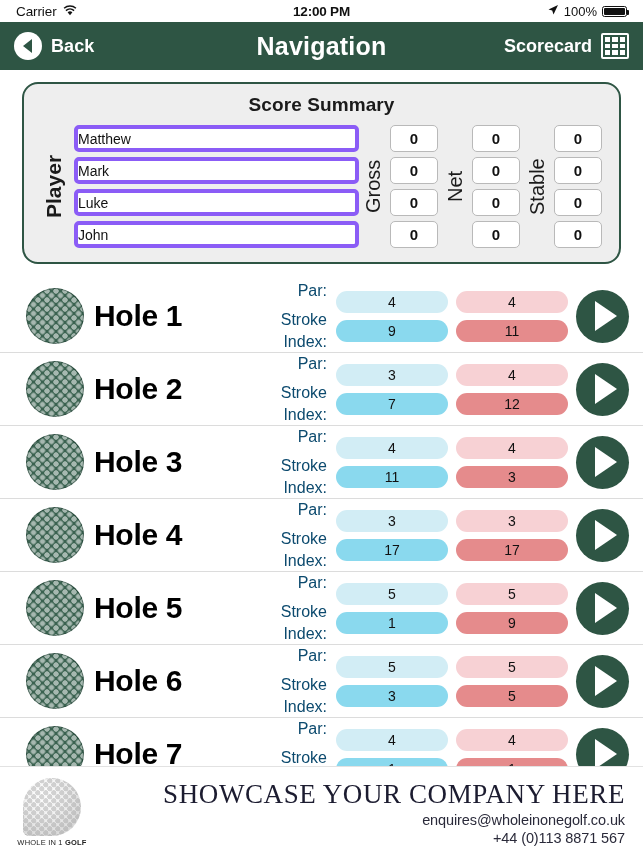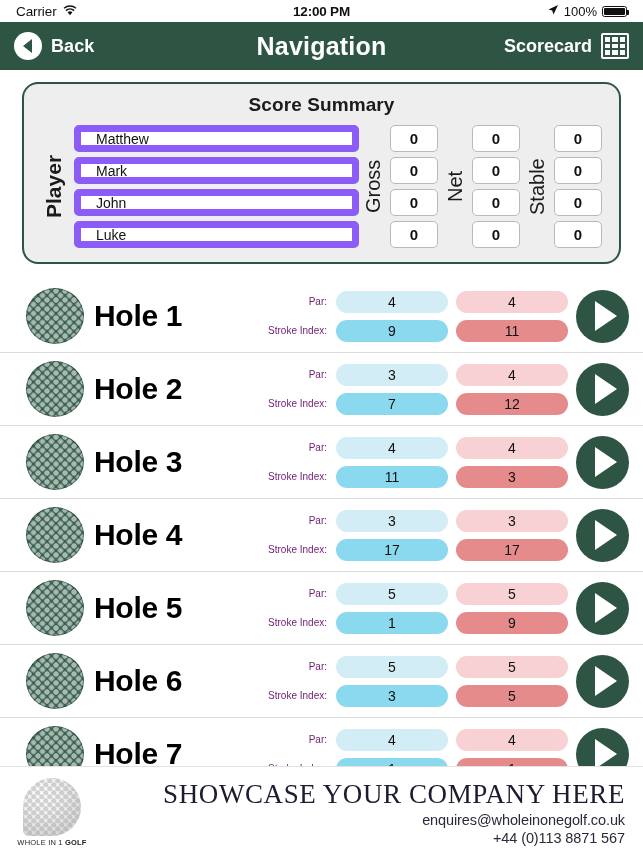--- a/index.html
+++ b/index.html
@@ -179,25 +179,25 @@
     flex: 1 1 auto;
     display: flex;
     flex-direction: column;
     justify-content: space-between;
     gap: 5px;
     padding-left: 4px;
   }
   .name-input {
     height: 27px;
     background: #ffffff;
-    border: 7px solid #8b5cf6;
+    border: 4px solid #8b5cf6;
     border-radius: 5px;
     font-size: 14px;
     color: #111;
-    padding: 0 15px;
+    padding: 0 0;
     font-family: "Liberation Sans", sans-serif;
     line-height: 25px;
     width: 100%;
     display: block;
   }
   .score-col {
     flex: 0 0 auto;
     display: flex;
     flex-direction: column;
     justify-content: space-between;
@@ -256,22 +256,22 @@
   }
   .hole-labels {
     flex: 1 1 auto;
     text-align: right;
     padding-right: 9px;
     display: flex;
     flex-direction: column;
     gap: 7px;
   }
   .hole-labels > span {
-    font-size: 10px;
-    color: #701a75;
+    font-size: 16px;
+    color: #0c4a6e;
     line-height: 22px;
   }
   .pill-col {
     flex: 0 0 auto;
     display: flex;
     flex-direction: column;
     gap: 7px;
     margin-right: 8px;
   }
   .pill {
@@ -420,22 +420,22 @@
   <div class="summary-wrap">
     <div class="summary-card">
       <div class="summary-title">Score Summary</div>
       <div class="summary-body">
 
         <div class="vlabel player">Player</div>
 
         <div class="name-col">
           <input class="name-input" value="Matthew" style="">
           <input class="name-input" value="Mark" style="">
+          <input class="name-input" value="Luke" style="">
           <input class="name-input" value="John" style="">
-          <input class="name-input" value="Luke" style="">
         </div>
 
         <div class="vlabel col">Gross</div>
         <div class="score-col">
           <div class="score-box">0</div>
           <div class="score-box">0</div>
           <div class="score-box">0</div>
           <div class="score-box">0</div>
         </div>
 

